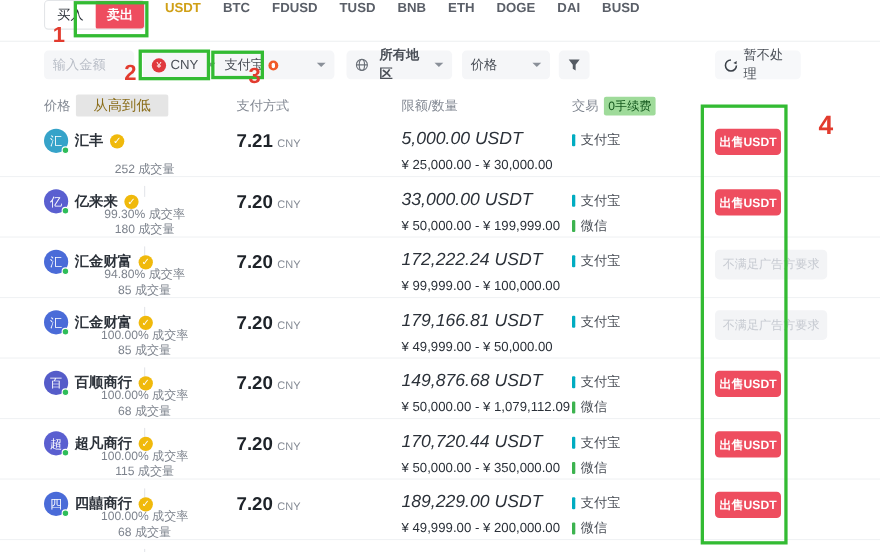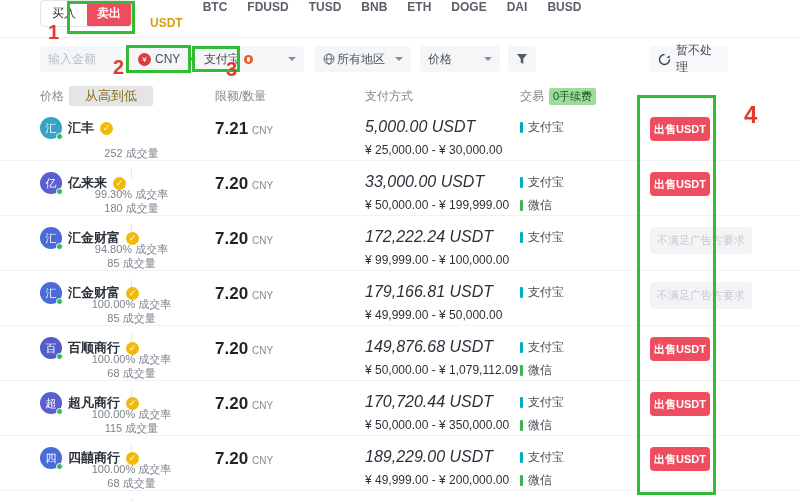--- a/index.html
+++ b/index.html
@@ -6,35 +6,35 @@
   html,body { width:800px; height:502px; background:#fff; font-family:"Liberation Sans",sans-serif; overflow:hidden; }
   .page { position:relative; width:800px; height:502px; background:#fff; }
 
   
   .topbar { position:absolute; top:0; left:0; right:0; height:38px; display:flex; align-items:flex-start; padding-left:40px; border-bottom:1px solid #eef0f2; background:#fff; }
   .toggle { display:flex; align-items:center; border:1px solid #e3e5e8; border-radius:4px; height:27px; overflow:hidden; background:#fff; }
   .toggle .buy { width:46px; text-align:center; font-size:12px; color:#2b3139; line-height:25px; cursor:pointer; }
   .toggle .sell { width:44px; text-align:center; font-size:12px; font-weight:bold; color:#fff; background:#ee4d5f; line-height:27px; border-radius:3px; cursor:pointer; }
   .coins { display:flex; gap:20px; margin-left:18px; font-size:12px; font-weight:bold; color:#5a5f68; }
   .coins .coin { cursor:pointer; }
-  .coins .coin.active { color:#d0a017;margin-top:16px; }
+  .coins .coin.active { color:#d0a017; }
 
   
   .filters { position:absolute; top:46px; left:0; right:0; height:26px; }
   .ctl { position:absolute; top:0; height:26px; background:#f5f6f8; border-radius:4px; display:flex; align-items:center; font-size:12px; color:#4a4f57; padding:0 8px; }
   .amount { left:40px; width:82px; border:none; outline:none; }
   .amount::placeholder { color:#b9bec7; }
   .cny { left:130px; width:60px; gap:4px; cursor:pointer; }
   .cny-ico { width:13px; height:13px; border-radius:50%; background:#e0393e; color:#fff; font-size:8px; display:flex; align-items:center; justify-content:center; flex:0 0 13px; }
   .caret { width:0; height:0; border-left:4px solid transparent; border-right:4px solid transparent; border-top:4px solid #8a9099; margin-left:4px; }
   .payment { left:196px; width:108px; cursor:pointer; }
   .payment .caret { margin-left:auto; }
   .hot { width:9px; height:9px; border-radius:50%; background:#f05a28; margin-left:4px; flex:0 0 9px; position:relative; }
   .hot::after { content:""; position:absolute; left:3px; top:2px; width:3px; height:5px; background:#fff; border-radius:2px; }
-  .region { left:315px; width:96px; gap:2px; cursor:pointer; }
+  .region { left:315px; width:96px; gap:10px; cursor:pointer;font-weight:bold; }
   .region .caret { margin-left:auto; }
   .price-sel { left:420px; width:80px; cursor:pointer; }
   .price-sel .caret { margin-left:auto; }
   .funnel { left:508px; width:28px; justify-content:center; cursor:pointer; }
   .refresh { left:650px; width:78px; gap:5px; background:#f7f8fa; cursor:pointer; font-size:12px; }
 
   
   .thead { position:absolute; top:86px; left:0; right:0; display:grid; grid-template-columns:175px 150px 155px 120px 1fr; padding:0 40px; height:20px; align-items:center; font-size:12px; color:#848a94; }
   .h-price, .h-trade { display:flex; align-items:center; gap:5px; }
   .tag-yellow { background:#e5e5e5; color:#8a6d1a; font-size:13px; padding:1px 16px; border-radius:2px; }
@@ -140,22 +140,22 @@
       </span>
       <span>暂不处理</span>
     </div>
   </div>
 
   <div class="thead">
     <div class="h-price">
       <span>价格</span>
       <span class="tag-yellow">从高到低</span>
     </div>
+    <div>支付方式</div>
     <div>限额/数量</div>
-    <div>支付方式</div>
     <div class="h-trade">
       <span>交易</span>
       <span class="tag-green">0手续费</span>
     </div>
   </div>
 
   <div class="rows">
     <div class="row">
       <div>
         <div class="adv-top">

